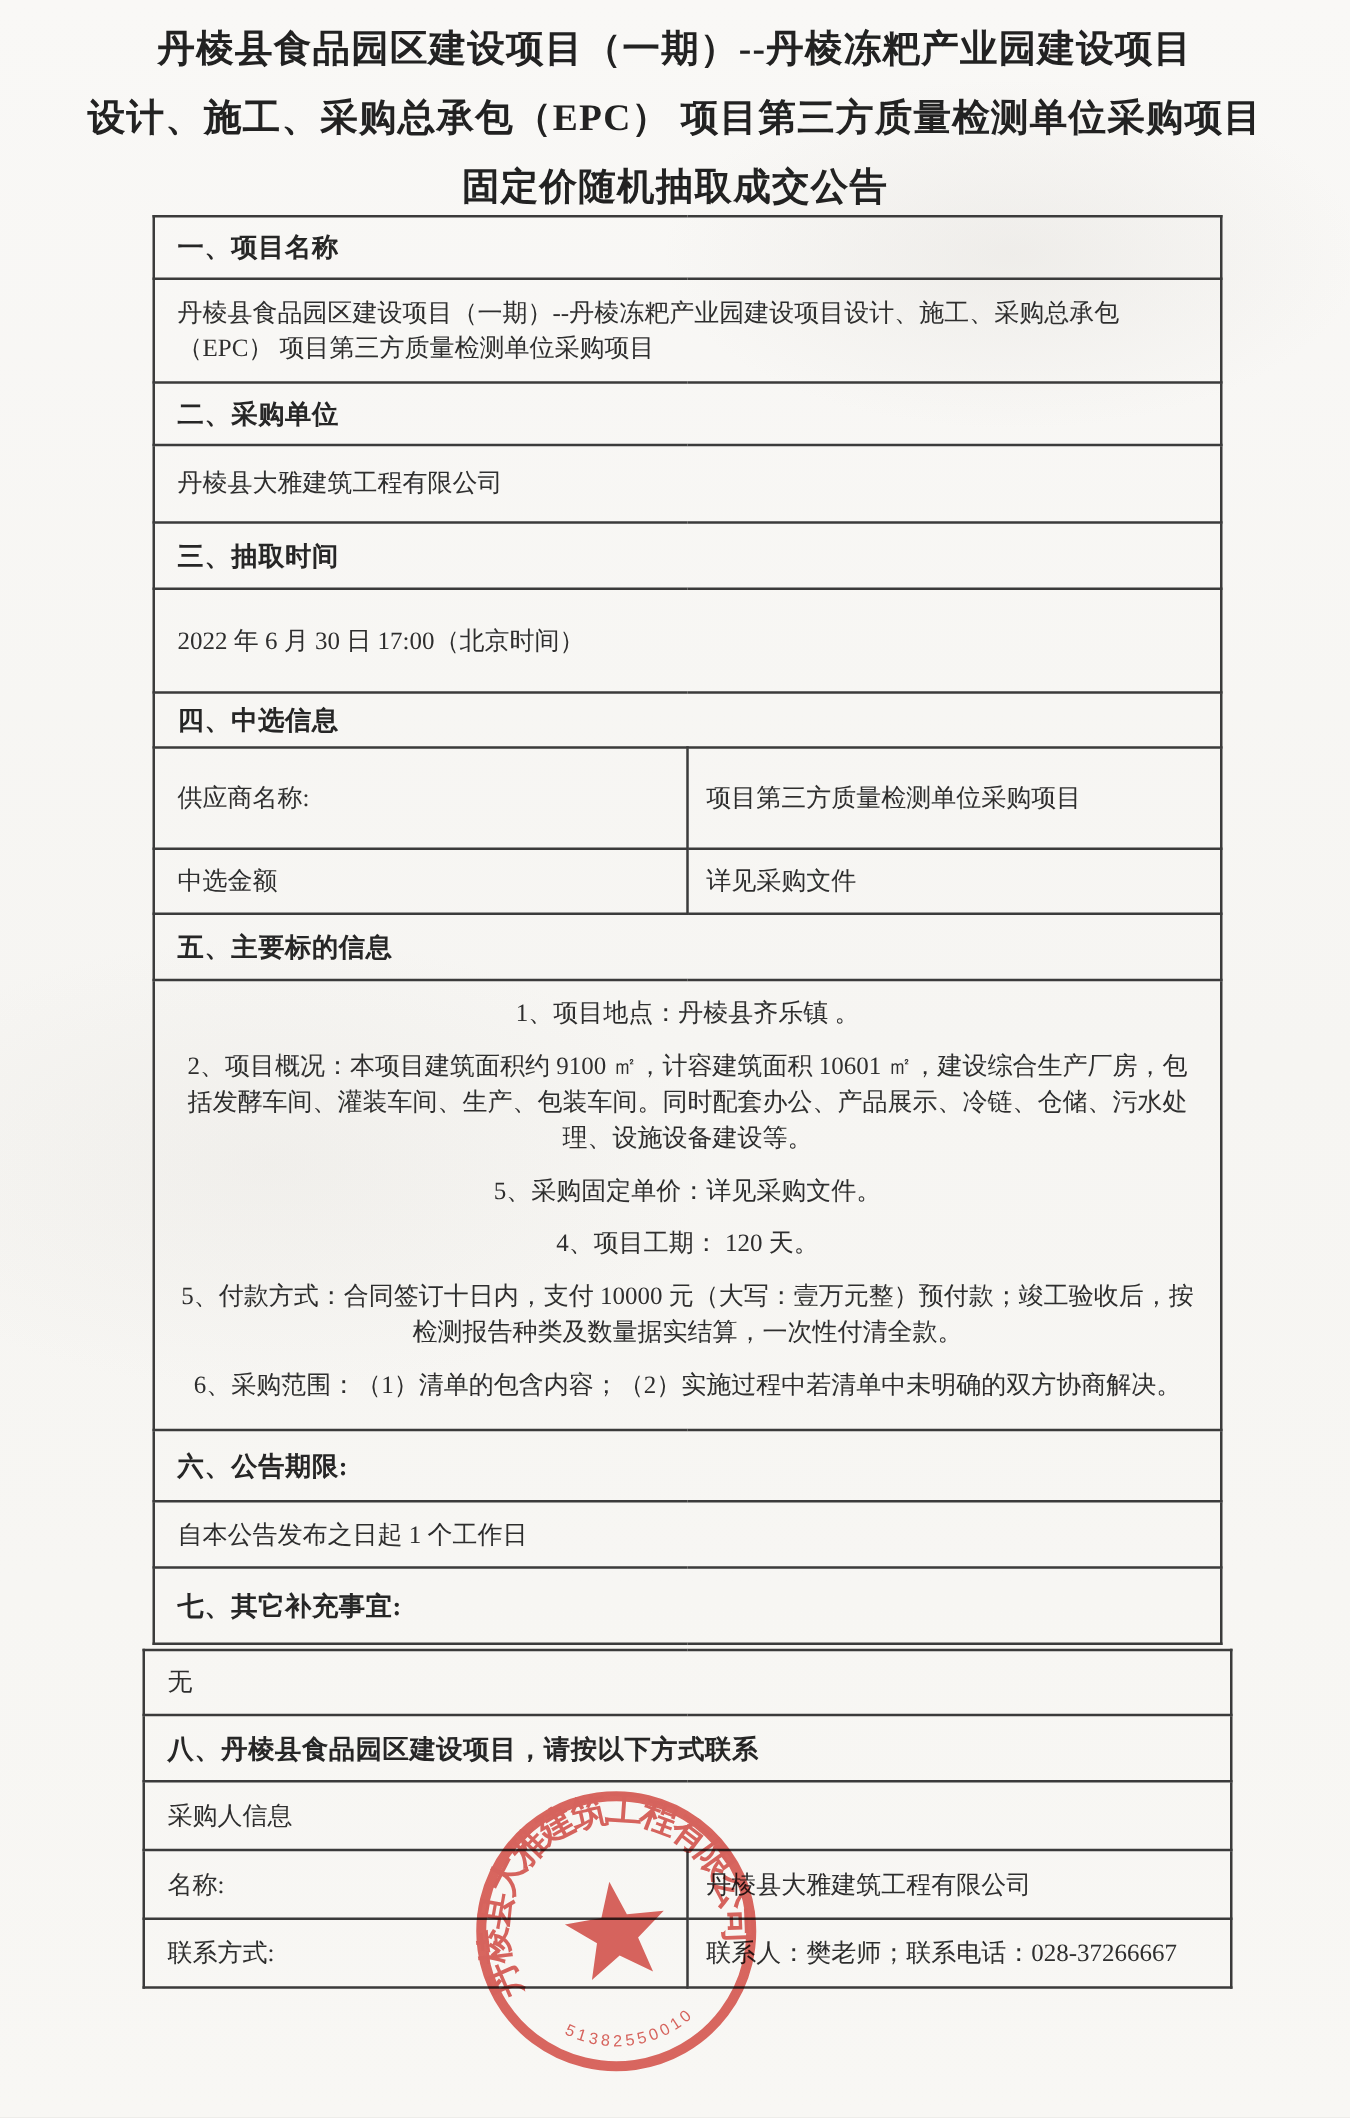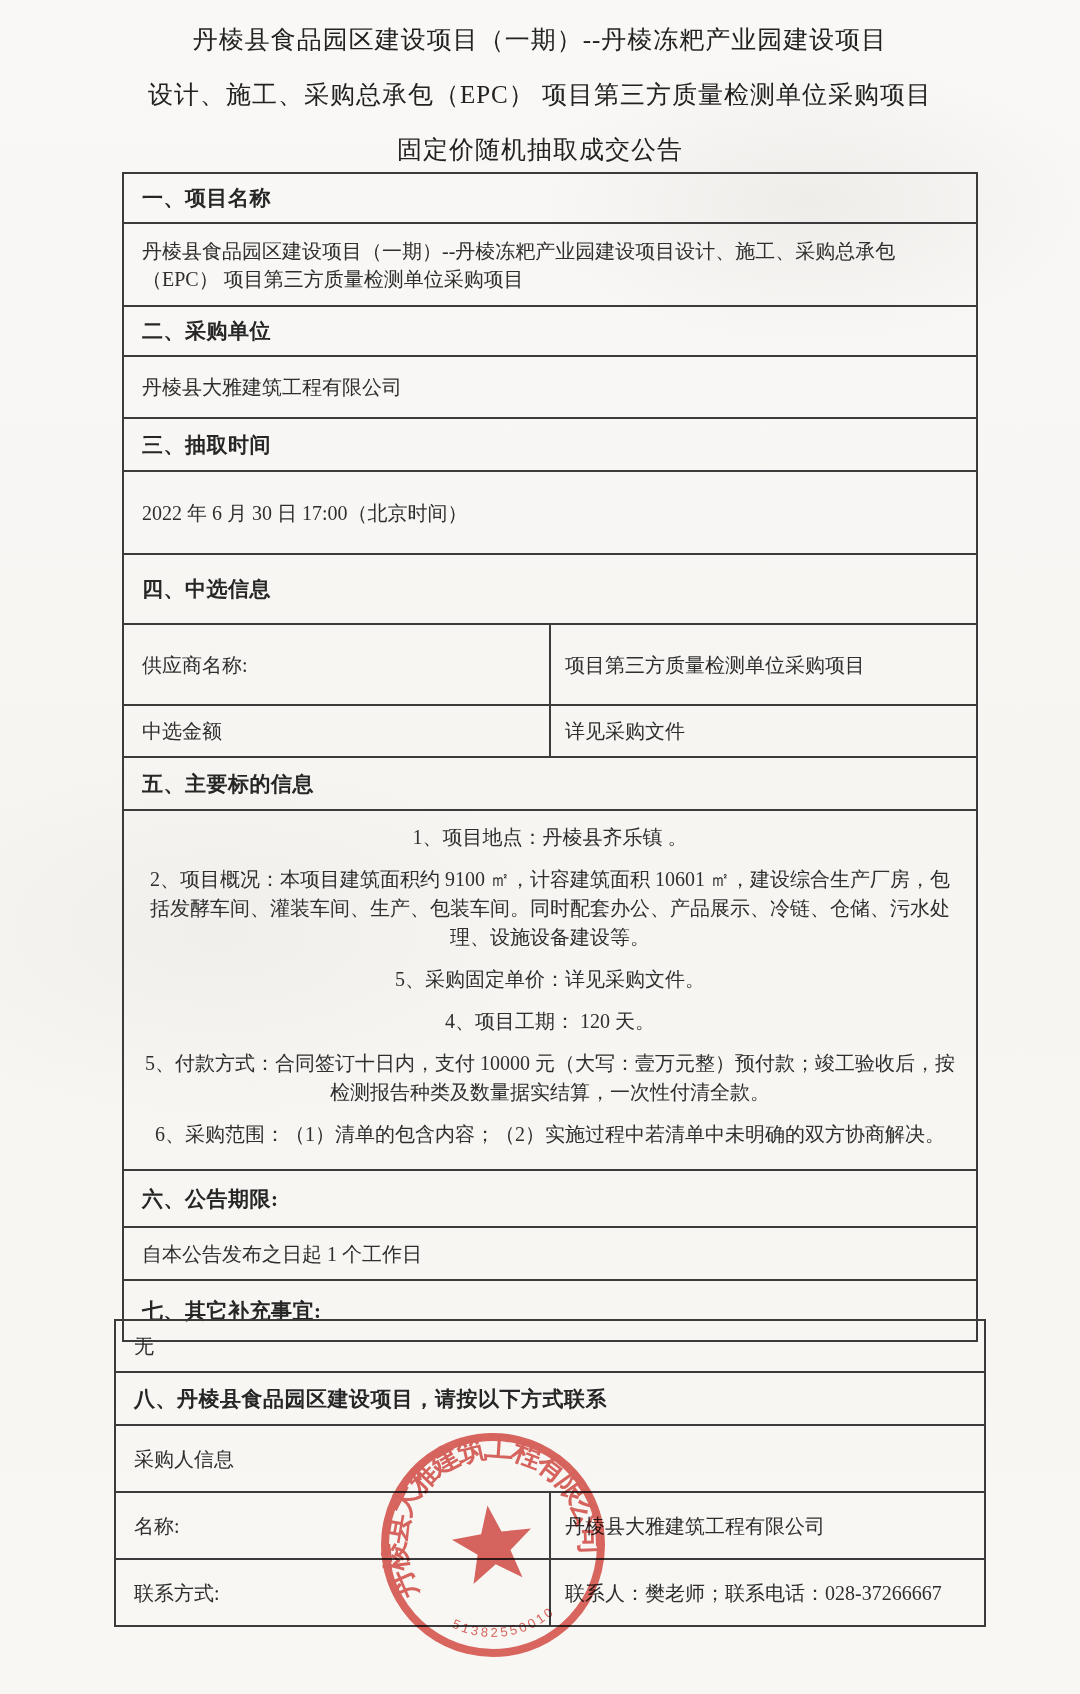--- a/index.html
+++ b/index.html
@@ -12,22 +12,22 @@
     background:
       radial-gradient(ellipse 400px 200px at 75% 12%, rgba(210,206,200,.25), rgba(0,0,0,0) 70%),
       radial-gradient(ellipse 500px 260px at 20% 55%, rgba(214,210,204,.18), rgba(0,0,0,0) 70%),
       linear-gradient(180deg,#f9f8f6 0%, #f6f5f2 50%, #f8f7f4 100%);
     font-family: "Liberation Serif", "DejaVu Serif", serif;
     color: #2c2c2c;
     overflow: hidden;
   }
   .title-block { padding-top: 12px; text-align: center; }
   .title-line {
-    font-size: 25px;
-    font-weight: normal;
+    font-size: 30px;
+    font-weight: bold;
     line-height: 55px;
     letter-spacing: 1px;
     color: #222;
   }
   table.doc-table {
     border-collapse: collapse;
     table-layout: fixed;
     position: absolute;
     left: 122px;
     width: 856px;
@@ -43,26 +43,26 @@
     line-height: 28px;
     color: #2e2e2e;
   }
   td.sec-header { font-weight: bold; font-size: 21px; color: #262626; letter-spacing: .5px; }
   td.label-cell { width: 157px; }
   td.value-cell { padding-left: 14px; }
   tr.h50  td { height: 50px; }
   tr.h83  td { height: 83px; }
   tr.h62  td { height: 62px; }
   tr.h53  td { height: 53px; }
-  tr.h54  td { height: 70px; }
+  tr.h54  td { height: 44px; }
   tr.h81  td { height: 81px; }
   tr.h52  td { height: 52px; }
   tr.h57  td { height: 57px; }
   tr.h44  td { height: 61px; }
-  tr.h55  td { height: 67px; }
+  tr.h55  td { height: 55px; }
   tr.h360 td { height: 360px; vertical-align: top; padding-top: 12px; text-align: center; }
   .spec-item { margin: 0 0 13px 0; font-size: 20px; line-height: 29px; }
   
   .stamp {
     position: absolute;
     left: 362px;
     top: 1414px;
     width: 262px;
     height: 262px;
     transform: rotate(-8deg);

